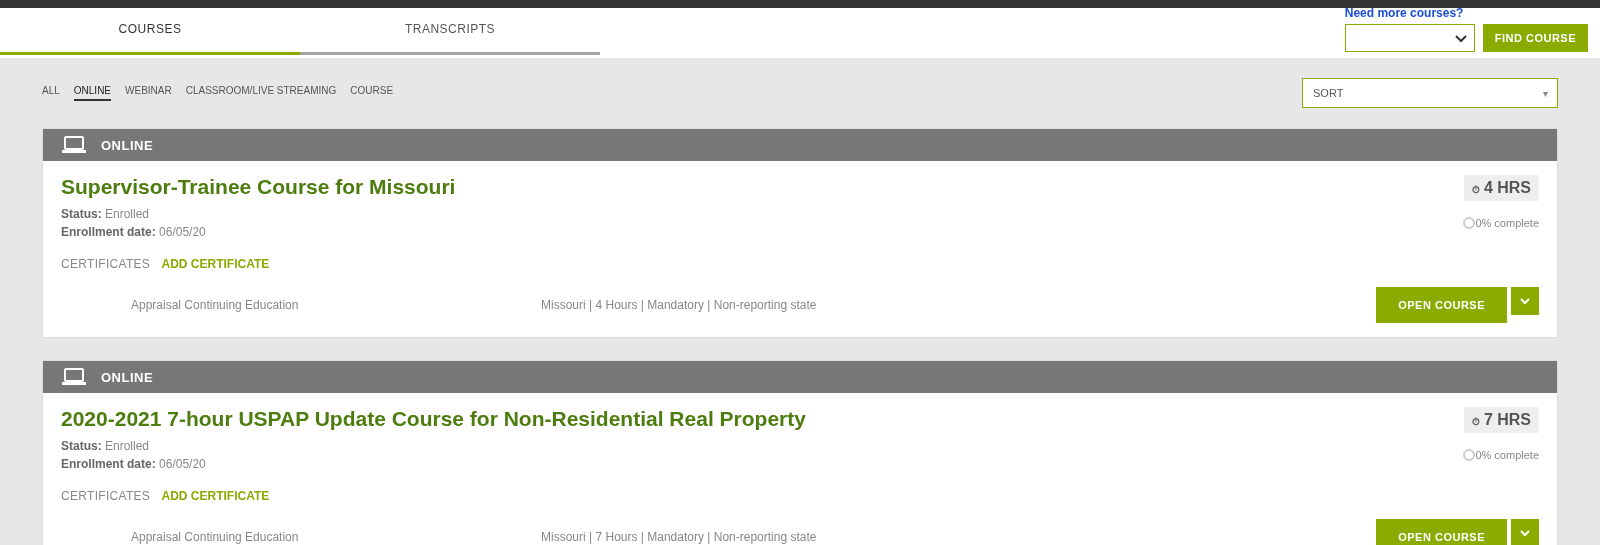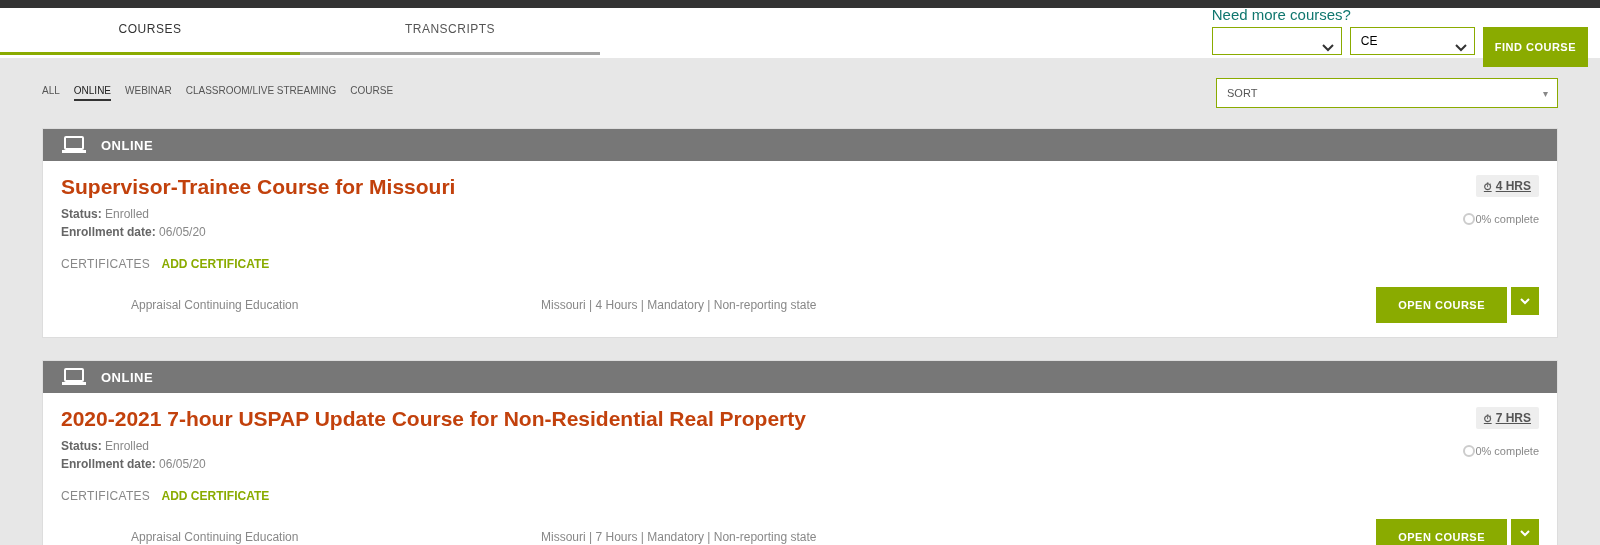--- a/index.html
+++ b/index.html
@@ -4,54 +4,54 @@
 <style>
 * { box-sizing: border-box; margin: 0; padding: 0; font-family: Arial, Helvetica, sans-serif; }
 body { background: #e7e7e7; width: 1600px; }
 .topbar { height: 8px; background: #333; }
 .tabbar { background: #fff; display: flex; align-items: flex-start; height: 50px; position: relative; }
 .tabs { display: flex; }
 .tab { width: 300px; text-align: center; font-size: 12px; letter-spacing: 0.5px; color: #555; padding: 14px 0 16px; border-bottom: 3px solid transparent; cursor: pointer; }
 .tab.active { border-bottom-color: #8aab00; color: #333; }
 .tab.transcripts { border-bottom: 3px solid #a3a3a3; }
 .finder { position: absolute; right: 12px; top: -2px; display: flex; flex-direction: column; }
-.finder-label { font-size: 15px; font-weight: normal; color: #0f766e; margin-bottom: 4px; }
+.finder-label { font-size: 12px; font-weight: bold; color: #1d4ed8; margin-bottom: 4px; }
 .finder-row { display: flex; gap: 8px; }
 .select { appearance: none; -webkit-appearance: none; border: 1px solid #8aab00; background: #fff; height: 28px; font-size: 12px; padding: 0 28px 0 10px; position: relative; }
 .select-wrap { position: relative; }
 .select-caret { position: absolute; right: 8px; top: 50%; transform: translateY(-50%); pointer-events: none; }
 .sel-wide { width: 130px; }
 .sel-ce { width: 125px; }
-.btn-find { background: #8aab00; color: #fff; border: none; height: 40px; padding: 0 12px; font-size: 11px; font-weight: bold; letter-spacing: 0.5px; cursor: pointer; }
+.btn-find { background: #8aab00; color: #fff; border: none; height: 28px; padding: 0 12px; font-size: 11px; font-weight: bold; letter-spacing: 0.5px; cursor: pointer; }
 .content { padding: 20px 42px 30px; }
 .filters-row { display: flex; justify-content: space-between; align-items: center; margin-bottom: 20px; }
 .filters { display: flex; gap: 14px; font-size: 10px; color: #555; }
 .filter { cursor: pointer; padding-bottom: 3px; }
 .filter.active { border-bottom: 2px solid #333; color: #222; }
 .sort-wrap { }
-.sort-select { border: 1px solid #8aab00; background: #fff; height: 30px; width: 342px; font-size: 11px; padding: 0 10px; color: #555; }
+.sort-select { border: 1px solid #8aab00; background: #fff; height: 30px; width: 256px; font-size: 11px; padding: 0 10px; color: #555; }
 .sort-select-wrap { position: relative; }
 .sort-caret { position: absolute; right: 10px; top: 50%; transform: translateY(-50%); font-size: 10px; color: #888; pointer-events:none; }
 .course-card { background: #fff; margin-bottom: 22px; border: 1px solid #ddd; }
 .card-header { background: #777; color: #fff; display: flex; align-items: center; gap: 14px; padding: 6px 18px; }
 .card-header svg { display: block; }
 .card-header-label { font-size: 13px; font-weight: bold; letter-spacing: 0.5px; }
 .card-body { padding: 14px 18px 8px; position: relative; }
-.course-title { font-size: 21px; color: #c2410c; font-weight: 600; margin-bottom: 8px; }
+.course-title { font-size: 21px; color: #4d7c0f; font-weight: 600; margin-bottom: 8px; }
 .meta-line { font-size: 12px; color: #888; margin-bottom: 4px; }
 .meta-line b { color: #666; font-weight: bold; }
 .cert-row { margin-top: 18px; font-size: 12px; }
 .cert-label { color: #888; text-transform: uppercase; letter-spacing: 0.3px; }
 .add-cert { color: #8aab00; font-weight: bold; margin-left: 8px; cursor: pointer; }
 .card-footer { display: flex; align-items: center; padding: 8px 18px 14px; font-size: 12px; color: #888; justify-content: center; }
 .footer-left { flex: 0 0 480px; padding-left: 70px; }
 .footer-mid { flex: 1; }
 .footer-right { display: flex; gap: 4px; }
 .side-right { position: absolute; right: 18px; top: 14px; text-align: right; }
-.hrs-badge { display: inline-block; background: #eee; color: #555; font-size: 12px; font-weight: bold; padding: 4px 8px; border-radius: 2px; text-decoration: underline; }
+.hrs-badge { display: inline-block; background: #eee; color: #555; font-size: 16px; font-weight: bold; padding: 4px 8px; border-radius: 2px; }
 .hrs-badge::before { content: "\23F1"; margin-right: 4px; font-size: 10px; }
 .progress-row { margin-top: 16px; font-size: 11px; color: #888; display: flex; align-items: center; justify-content: flex-end; }
 .progress-circle { width: 12px; height: 12px; border: 2px solid #ccc; border-radius: 50%; display: inline-block; }
 .btn-open { background: #8aab00; color: #fff; border: none; height: 36px; padding: 0 22px; font-size: 11px; font-weight: bold; letter-spacing: 0.5px; cursor: pointer; }
 .btn-caret { background: #8aab00; color: #fff; border: none; height: 28px; width: 28px; font-size: 12px; cursor: pointer; display: flex; align-items: center; justify-content: center; }
 </style>
 </head>
 <body>
 
 <div class="topbar"></div>
@@ -59,30 +59,20 @@
 <div class="tabbar">
   <div class="tabs">
     <div class="tab active">COURSES</div>
     <div class="tab transcripts">TRANSCRIPTS</div>
   </div>
   <div class="finder">
     <div class="finder-label">Need more courses?</div>
     <div class="finder-row">
       <div class="select-wrap">
         <select class="select sel-wide"></select>
-        <span class="select-caret">
-          <svg width="12" height="8" viewBox="0 0 12 8">
-              <path d="M1 1 L6 6 L11 1" stroke="#333" stroke-width="2" fill="none"></path>
-            </svg>
-        </span>
-      </div>
-      <div class="select-wrap">
-        <select class="select sel-ce">
-          <option>CE</option>
-        </select>
         <span class="select-caret">
           <svg width="12" height="8" viewBox="0 0 12 8">
               <path d="M1 1 L6 6 L11 1" stroke="#333" stroke-width="2" fill="none"></path>
             </svg>
         </span>
       </div>
       <button class="btn-find">FIND COURSE</button>
     </div>
   </div>
 </div>

